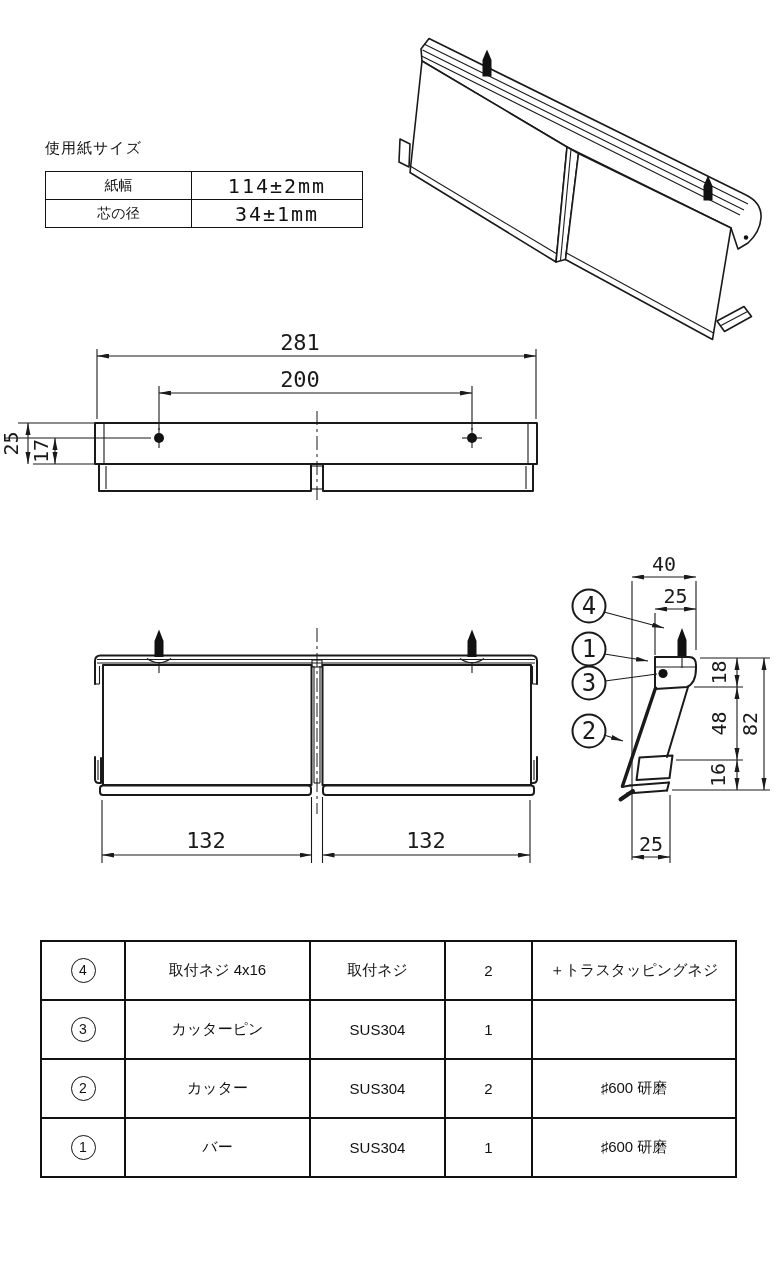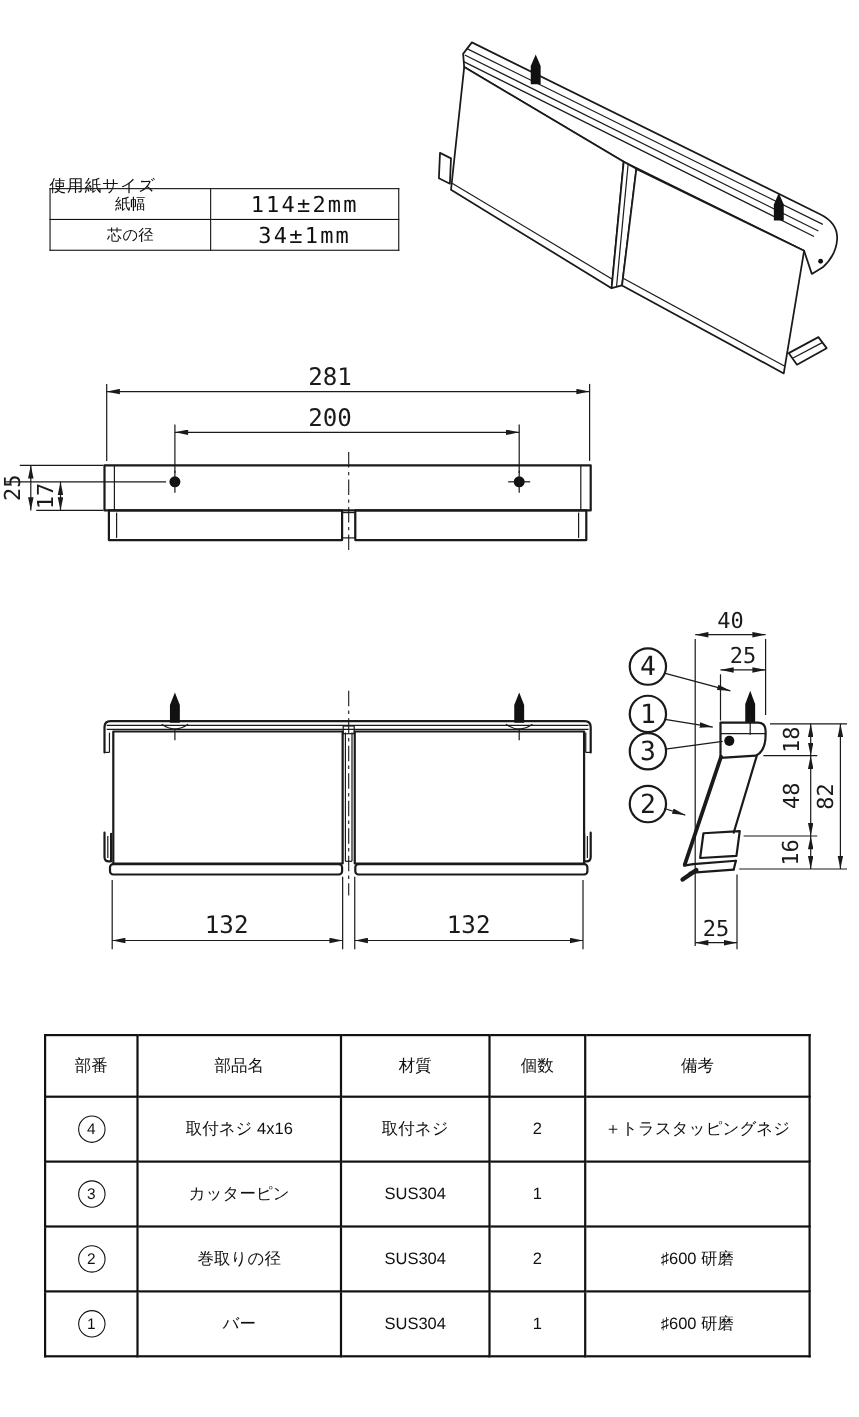--- a/index.html
+++ b/index.html
@@ -15,21 +15,21 @@
   }
   .ob  { stroke:#1a1a1a; stroke-width:2;   fill:none; stroke-linejoin:round; stroke-linecap:round; }
   .obf { stroke:#1a1a1a; stroke-width:1.6; fill:#ffffff; stroke-linejoin:round; }
   .th  { stroke:#1a1a1a; stroke-width:1.1; fill:none; }
   .dim { stroke:#1a1a1a; stroke-width:1.1; fill:none; }
   .cl  { stroke:#1a1a1a; stroke-width:1;   fill:none; stroke-dasharray:14 4 3 4; }
   .blk { fill:#111111; stroke:none; }
   .thick { stroke:#1a1a1a; stroke-width:3.4; fill:none; stroke-linecap:round; }
   .hook  { stroke:#1a1a1a; stroke-width:4;  fill:none; stroke-linecap:round; }
 
-  .spec-title { position:absolute; left:45px; top:160px; font-size:15px; letter-spacing:1px; }
+  .spec-title { position:absolute; left:45px; top:139px; font-size:15px; letter-spacing:1px; }
   table.spec { position:absolute; left:45px; top:171px; border-collapse:collapse; }
   table.spec td { border:1.6px solid #111; height:27px; padding:0; text-align:center; vertical-align:middle; }
   td.spec-label { width:145px; font-size:14px; }
   td.spec-value { width:170px; font-size:20px; letter-spacing:2px;
                   font-family:"DejaVu Sans Mono","Liberation Mono",monospace; }
 
   table.parts { position:absolute; left:40px; top:940px; border-collapse:collapse; table-layout:fixed; }
   table.parts th, table.parts td {
     border:2px solid #111; font-weight:normal; font-size:15px;
     text-align:center; vertical-align:middle; padding:0;
@@ -265,44 +265,37 @@
 
   <table class="parts">
     <colgroup>
       <col style="width:84px">
         <col style="width:185px">
         <col style="width:135px">
       <col style="width:87px">
         <col style="width:204px">
     </colgroup>
     <tbody>
-        <tr>
-      <th>部番</th>
-      <th>部品名</th>
-      <th>材質</th>
-      <th>個数</th>
-      <th>備考</th>
-    </tr>
     <tr>
       <td><span class="balloon">4</span></td>
       <td class="al">取付ネジ 4x16</td>
       <td>取付ネジ</td>
       <td>2</td>
       <td class="al">＋トラスタッピングネジ</td>
     </tr>
     <tr>
       <td><span class="balloon">3</span></td>
       <td class="al">カッターピン</td>
       <td>SUS304</td>
       <td>1</td>
       <td class="al"></td>
     </tr>
     <tr>
       <td><span class="balloon">2</span></td>
-      <td class="al">巻取りの径</td>
+      <td class="al">カッター</td>
       <td>SUS304</td>
       <td>2</td>
       <td class="al">♯600 研磨</td>
     </tr>
     <tr>
       <td><span class="balloon">1</span></td>
       <td class="al">バー</td>
       <td>SUS304</td>
       <td>1</td>
       <td class="al">♯600 研磨</td>

